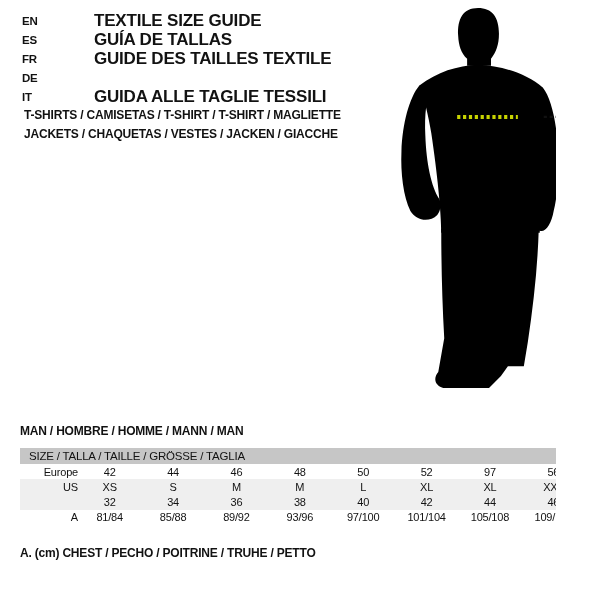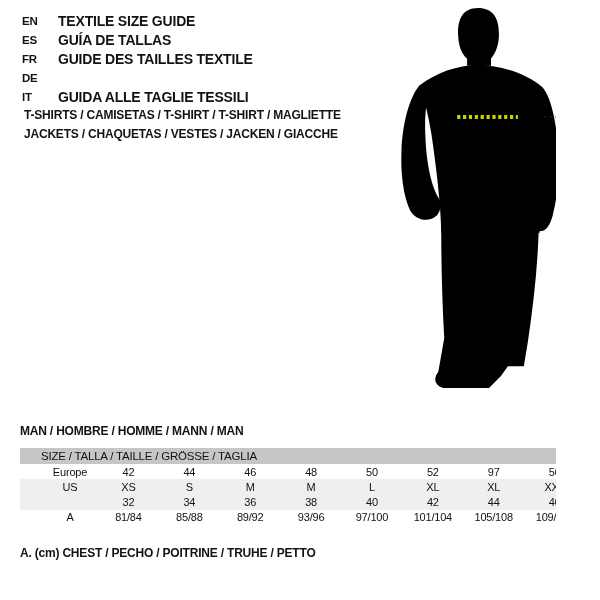--- a/index.html
+++ b/index.html
@@ -5,34 +5,34 @@
   html,body{margin:0;padding:0;background:#fff;}
   #stage{
     position:relative;width:556px;height:600px;background:#ffffff;overflow:hidden;
     font-family:"Liberation Sans",sans-serif;color:#121212;
     letter-spacing:-0.2px;
   }
   
   .lang-block{position:absolute;left:22px;top:11px;}
   .lang-row{display:flex;height:19px;align-items:center;}
   .lang-code{width:36px;font-size:11.5px;font-weight:700;}
-  .lang-title{font-size:14px;font-weight:700;white-space:nowrap;}
+  .lang-title{font-size:17px;font-weight:700;white-space:nowrap;margin-left:36px;}
   
   .cat-block{position:absolute;left:24px;top:106px;}
   .cat-line{font-size:12px;font-weight:700;line-height:19px;white-space:nowrap;}
   
   .figure-wrap{position:absolute;left:397px;top:4px;width:185px;height:388px;}
   
   .man-line{position:absolute;left:20px;top:424px;font-size:12px;font-weight:700;white-space:nowrap;}
   
   .size-table{position:absolute;left:20px;top:448px;width:565px;}
-  .tbl-header{height:16px;display:flex;align-items:center;padding-left:21px;
+  .tbl-header{height:16px;display:flex;align-items:center;padding-left:9px;
     font-size:11.5px;font-weight:400;box-sizing:border-box;}
   .tbl-row{display:flex;height:15.2px;align-items:center;font-size:11px;font-weight:400;}
-  .tbl-row .lbl{width:58px;padding-left:2px;box-sizing:border-box;text-align:center;margin-left:20px;}
+  .tbl-row .lbl{width:58px;padding-left:2px;box-sizing:border-box;text-align:right;}
   .tbl-row .cell{flex:1;text-align:center;}
   
   .footnote{position:absolute;left:20px;top:546px;font-size:12px;font-weight:700;white-space:nowrap;}
 </style>
 </head>
 <body>
 
 <div id="stage">
 
   <div class="lang-block">

